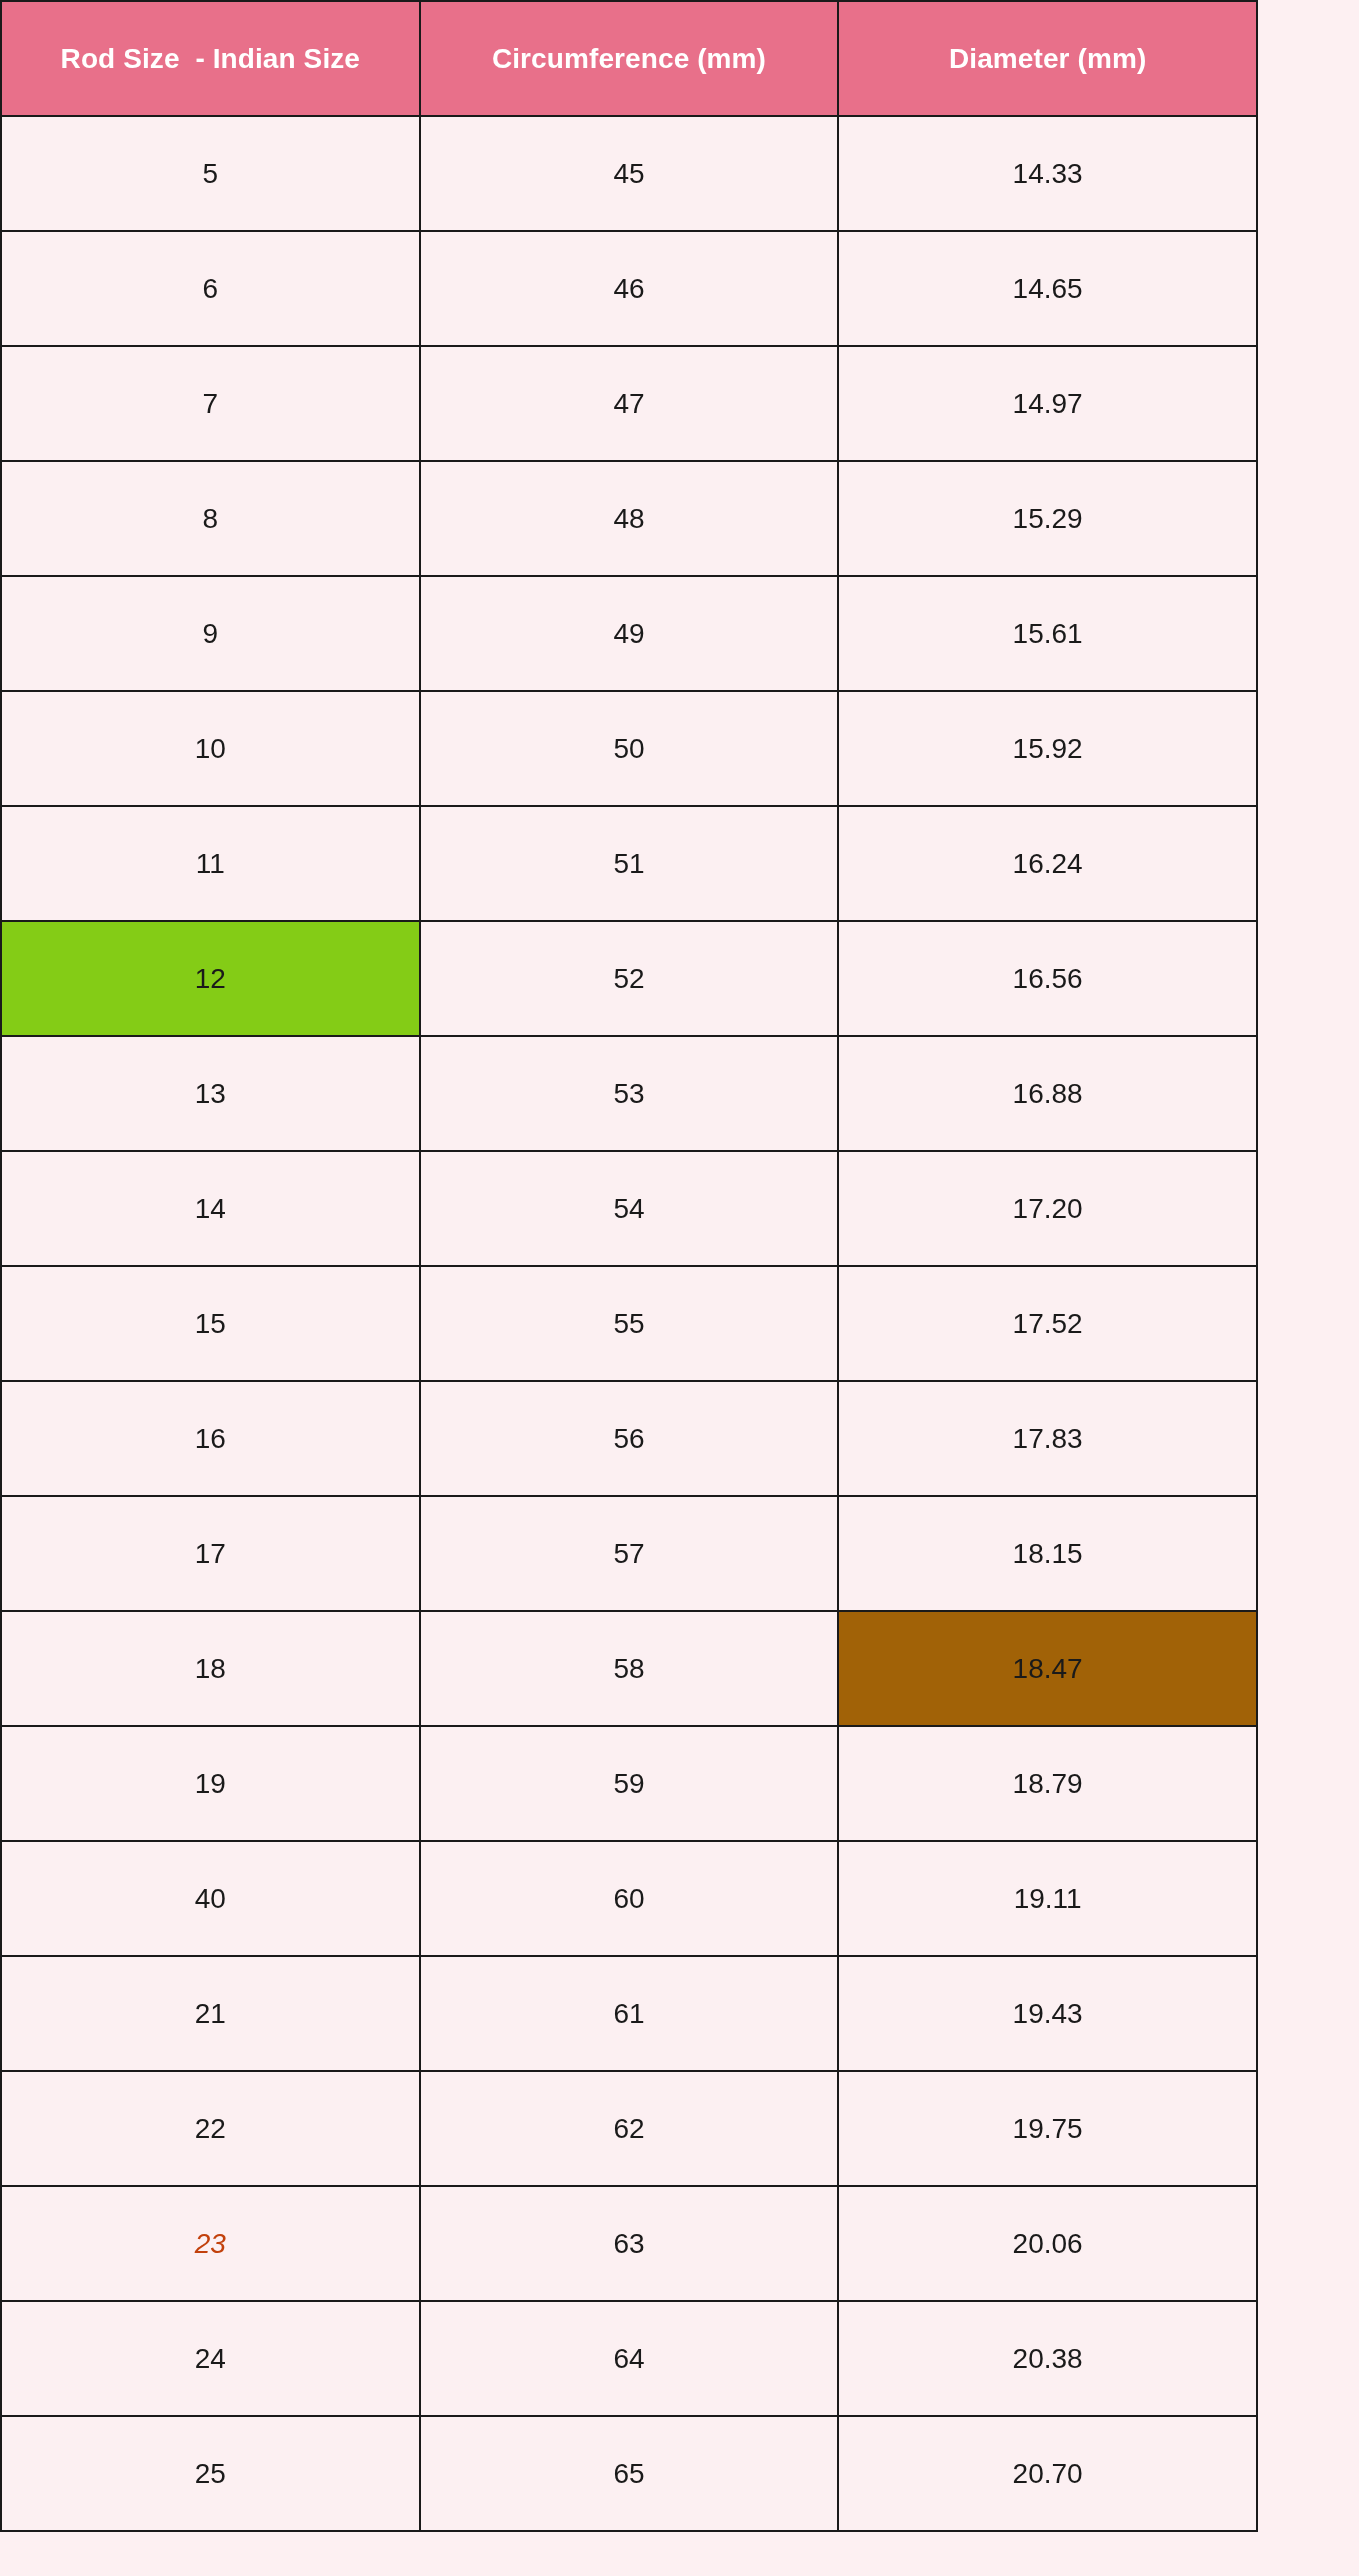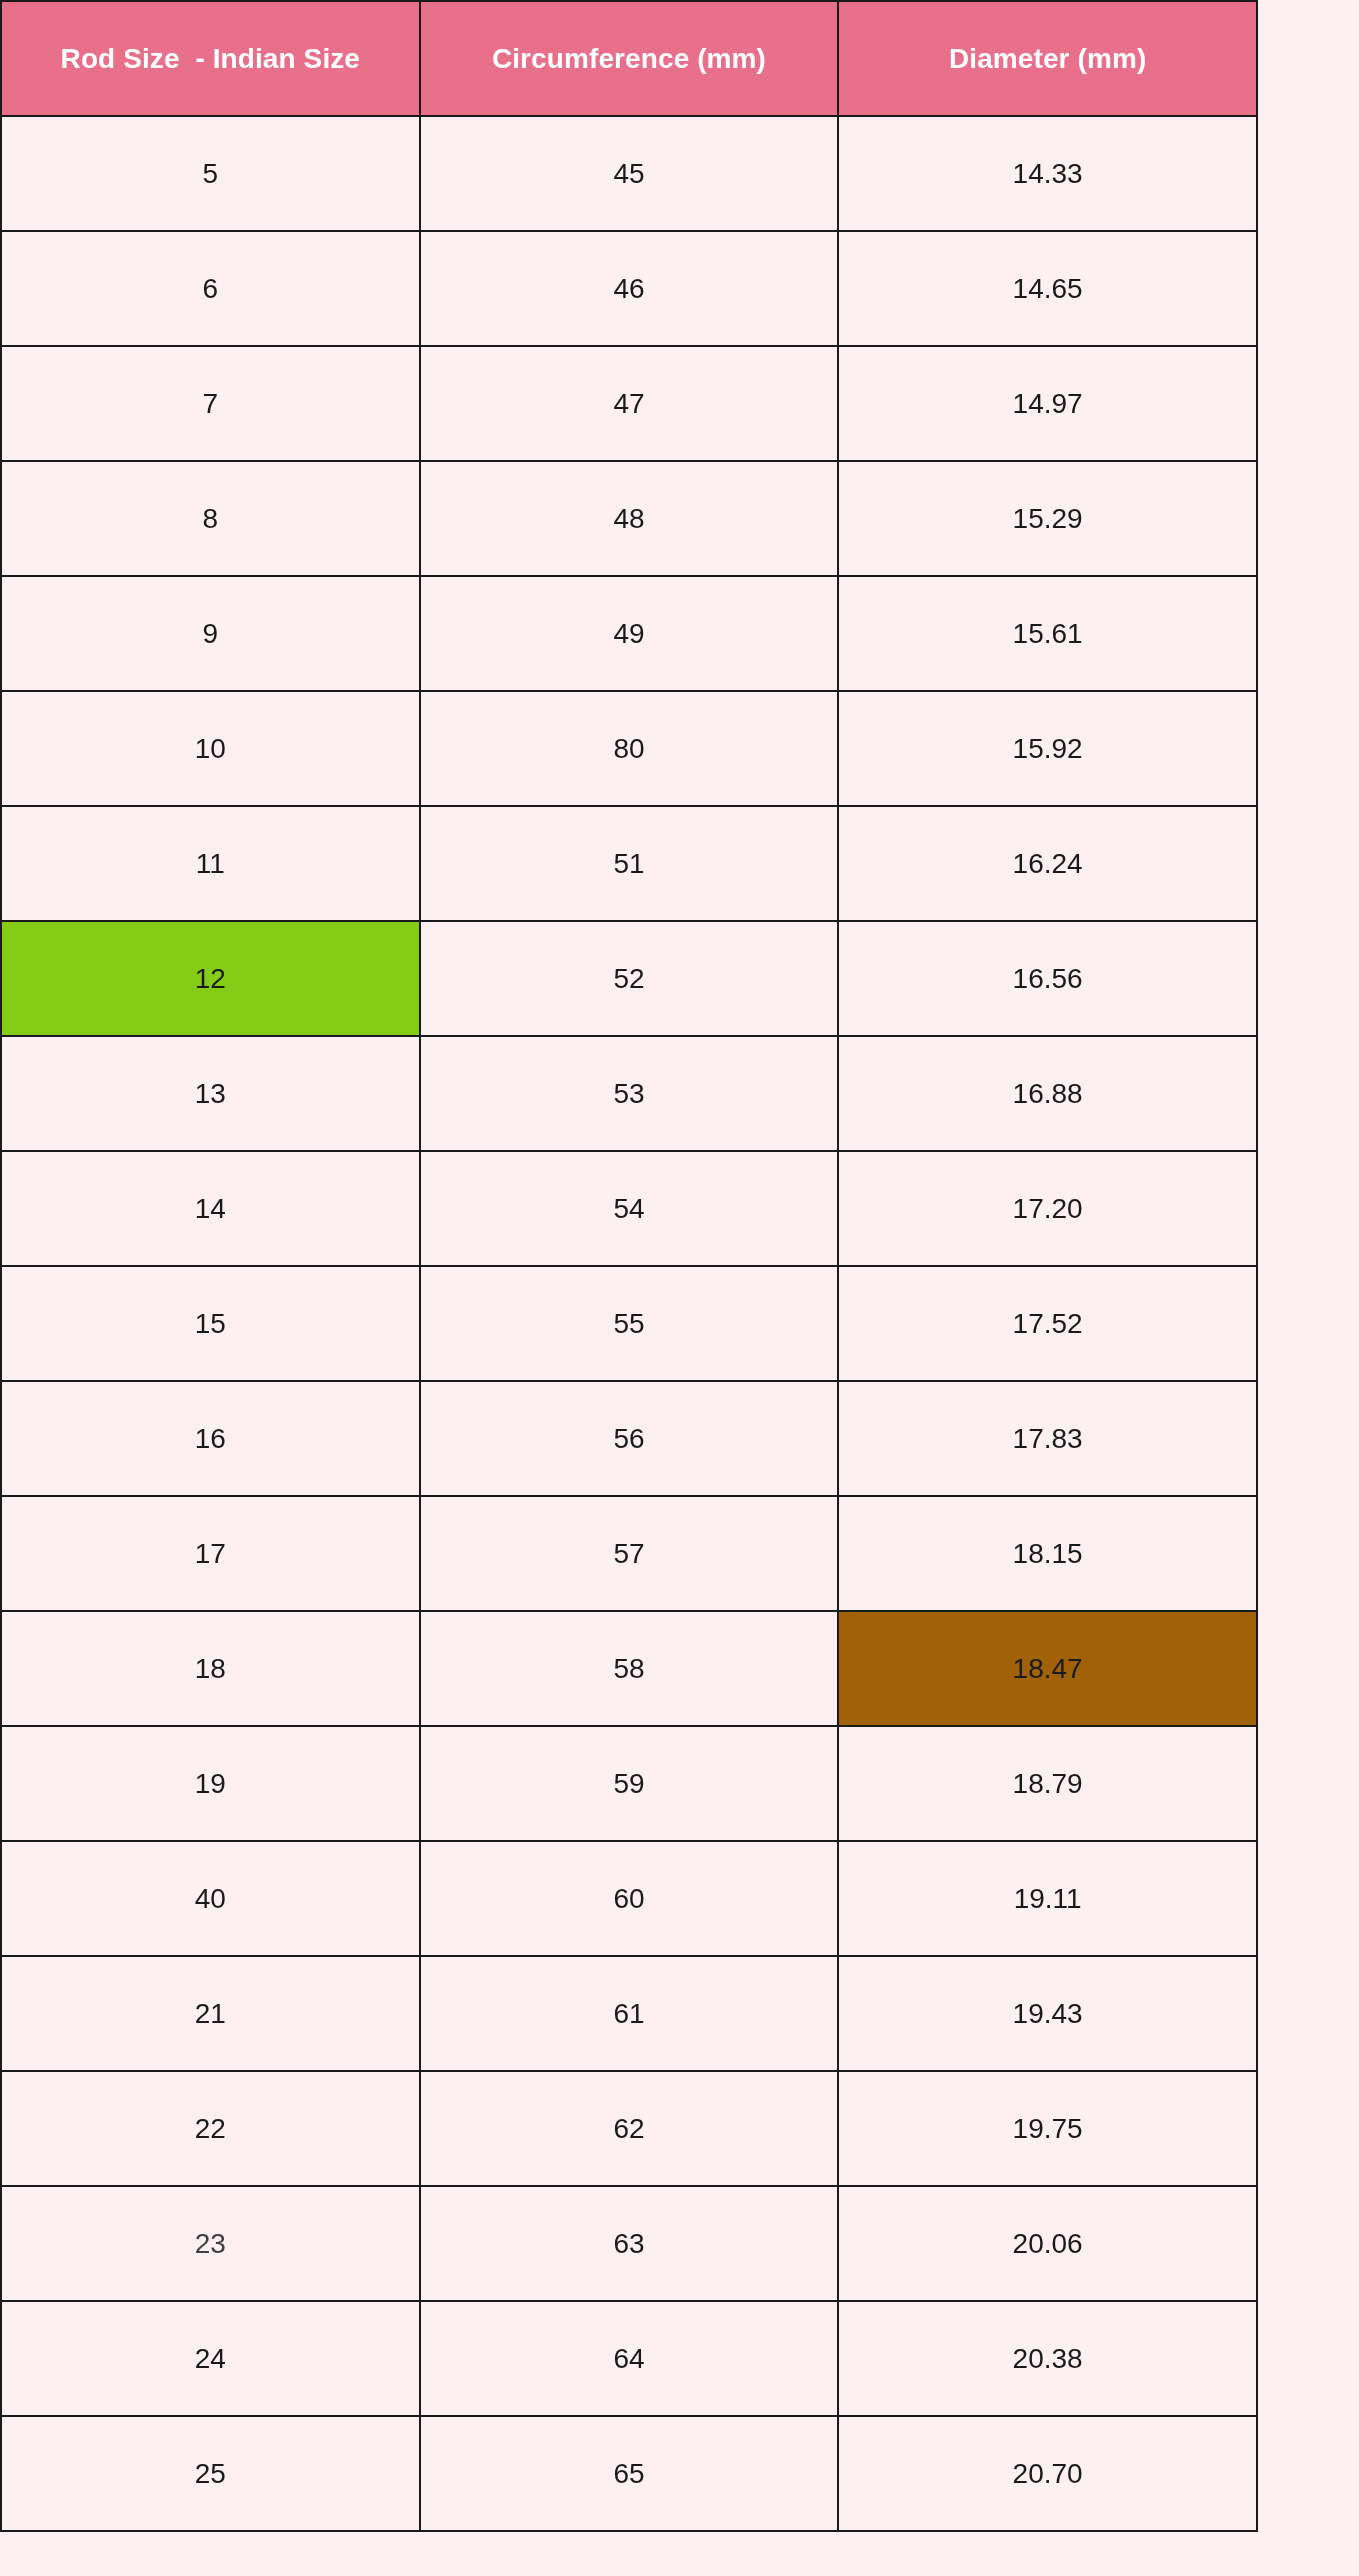--- a/index.html
+++ b/index.html
@@ -86,21 +86,21 @@
         <td style="background: rgb(252, 240, 242); color: rgb(26, 26, 26); border-color: rgb(26, 26, 26);">48</td>
         <td style="background: rgb(252, 240, 242); color: rgb(26, 26, 26); border-color: rgb(26, 26, 26);">15.29</td>
       </tr>
       <tr>
         <td style="background: rgb(252, 240, 242); color: rgb(26, 26, 26); border-color: rgb(26, 26, 26);">9</td>
         <td style="background: rgb(252, 240, 242); color: rgb(26, 26, 26); border-color: rgb(26, 26, 26);">49</td>
         <td style="background: rgb(252, 240, 242); color: rgb(26, 26, 26); border-color: rgb(26, 26, 26);">15.61</td>
       </tr>
       <tr>
         <td style="background: rgb(252, 240, 242); color: rgb(26, 26, 26); border-color: rgb(26, 26, 26);">10</td>
-        <td style="background: rgb(252, 240, 242); color: rgb(26, 26, 26); border-color: rgb(26, 26, 26);">80</td>
+        <td style="background: rgb(252, 240, 242); color: rgb(26, 26, 26); border-color: rgb(26, 26, 26);">50</td>
         <td style="background: rgb(252, 240, 242); color: rgb(26, 26, 26); border-color: rgb(26, 26, 26);">15.92</td>
       </tr>
       <tr>
         <td style="background: rgb(252, 240, 242); color: rgb(26, 26, 26); border-color: rgb(26, 26, 26);">11</td>
         <td style="background: rgb(252, 240, 242); color: rgb(26, 26, 26); border-color: rgb(26, 26, 26);">51</td>
         <td style="background: rgb(252, 240, 242); color: rgb(26, 26, 26); border-color: rgb(26, 26, 26);">16.24</td>
       </tr>
       <tr>
         <td style="background: #84cc16; color: rgb(26, 26, 26); border-color: rgb(26, 26, 26);">12</td>
         <td style="background: rgb(252, 240, 242); color: rgb(26, 26, 26); border-color: rgb(26, 26, 26);">52</td>
@@ -150,21 +150,21 @@
         <td style="background: rgb(252, 240, 242); color: rgb(26, 26, 26); border-color: rgb(26, 26, 26);">21</td>
         <td style="background: rgb(252, 240, 242); color: rgb(26, 26, 26); border-color: rgb(26, 26, 26);">61</td>
         <td style="background: rgb(252, 240, 242); color: rgb(26, 26, 26); border-color: rgb(26, 26, 26);">19.43</td>
       </tr>
       <tr>
         <td style="background: rgb(252, 240, 242); color: rgb(26, 26, 26); border-color: rgb(26, 26, 26); border-radius: 16px;">22</td>
         <td style="background: rgb(252, 240, 242); color: rgb(26, 26, 26); border-color: rgb(26, 26, 26);">62</td>
         <td style="background: rgb(252, 240, 242); color: rgb(26, 26, 26); border-color: rgb(26, 26, 26);">19.75</td>
       </tr>
       <tr>
-        <td style="background: rgb(252, 240, 242); color: #404040; border-color: rgb(26, 26, 26);">23</td>
+        <td style="background: rgb(252, 240, 242); color: #c2410c; border-color: rgb(26, 26, 26); font-style: italic;">23</td>
         <td style="background: rgb(252, 240, 242); color: rgb(26, 26, 26); border-color: rgb(26, 26, 26);">63</td>
         <td style="background: rgb(252, 240, 242); color: rgb(26, 26, 26); border-color: rgb(26, 26, 26);">20.06</td>
       </tr>
       <tr>
         <td style="background: rgb(252, 240, 242); color: rgb(26, 26, 26); border-color: rgb(26, 26, 26);">24</td>
         <td style="background: rgb(252, 240, 242); color: rgb(26, 26, 26); border-color: rgb(26, 26, 26);">64</td>
         <td style="background: rgb(252, 240, 242); color: rgb(26, 26, 26); border-color: rgb(26, 26, 26);">20.38</td>
       </tr>
       <tr>
         <td style="background: rgb(252, 240, 242); color: rgb(26, 26, 26); border-color: rgb(26, 26, 26);">25</td>

